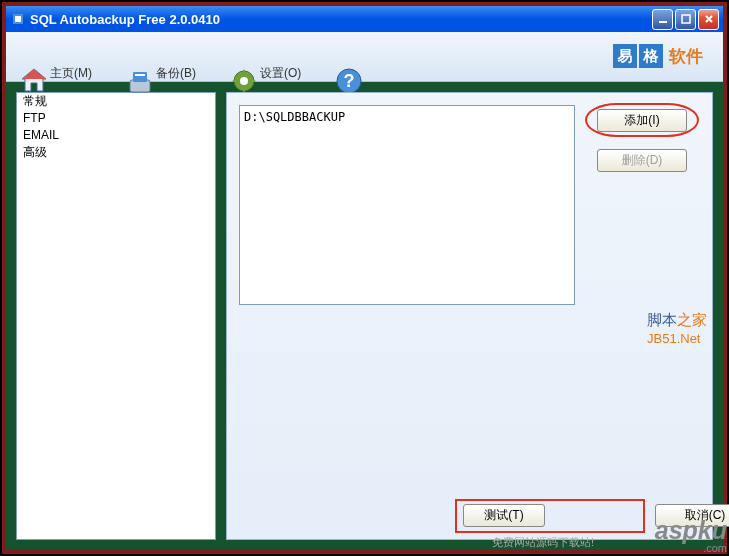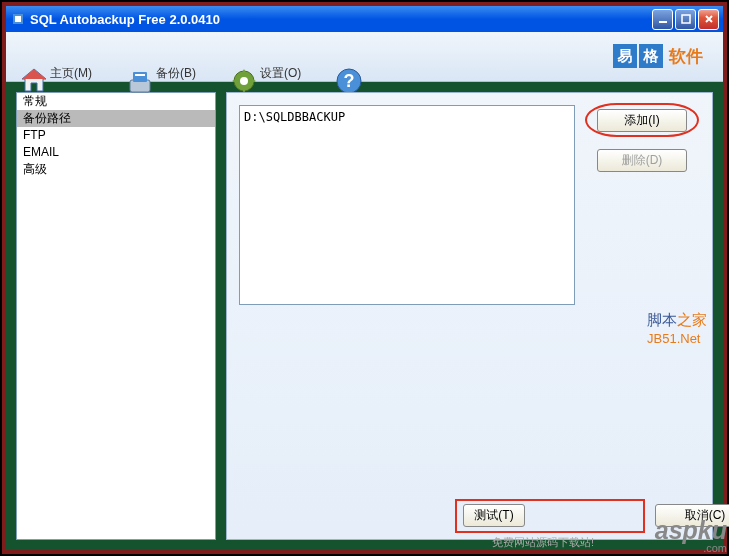--- a/index.html
+++ b/index.html
@@ -307,21 +307,20 @@
     <div class="brand">
       <div class="brand-box">易</div>
       <div class="brand-box">格</div>
       <div class="brand-text">软件</div>
     </div>
   </div>
 
   <div class="main-area">
     <div class="sidebar">
       <div class="sidebar-item">常规</div>
-      <div class="sidebar-item selected">备份路径</div>
       <div class="sidebar-item">FTP</div>
       <div class="sidebar-item">EMAIL</div>
       <div class="sidebar-item">高级</div>
     </div>
 
     <div class="content">
       <div class="list-box">
         <div class="list-item">D:\SQLDBBACKUP</div>
       </div>
 
@@ -329,21 +328,21 @@
       <div class="highlight-red" style="left:358px;top:10px;width:114px;height:34px;"></div>
 
       <button class="btn disabled" style="left:370px;top:56px;">删除(D)</button>
 
       <div class="watermark1">
         <span class="wm1a">脚本</span><span class="wm1b">之家</span>
       </div>
       <div class="watermark2">JB51.Net</div>
 
       <div class="highlight-rect" style="left:228px;bottom:6px;width:190px;height:34px;"></div>
-      <button class="btn" style="left:236px;bottom:12px;width:62px;">测试(T)</button>
+      <button class="btn" style="left:236px;bottom:12px;width:82px;">测试(T)</button>
       <button class="btn" style="left:428px;bottom:12px;width:100px;">取消(C)</button>
     </div>
   </div>
 </div>
 
 <div class="watermark4">免费网站源码下载站!</div>
 <div class="watermark3">
   <span style="font-size:25px;font-weight:bold;font-style:italic;">aspku</span>
   <span>.com</span>
 </div>

